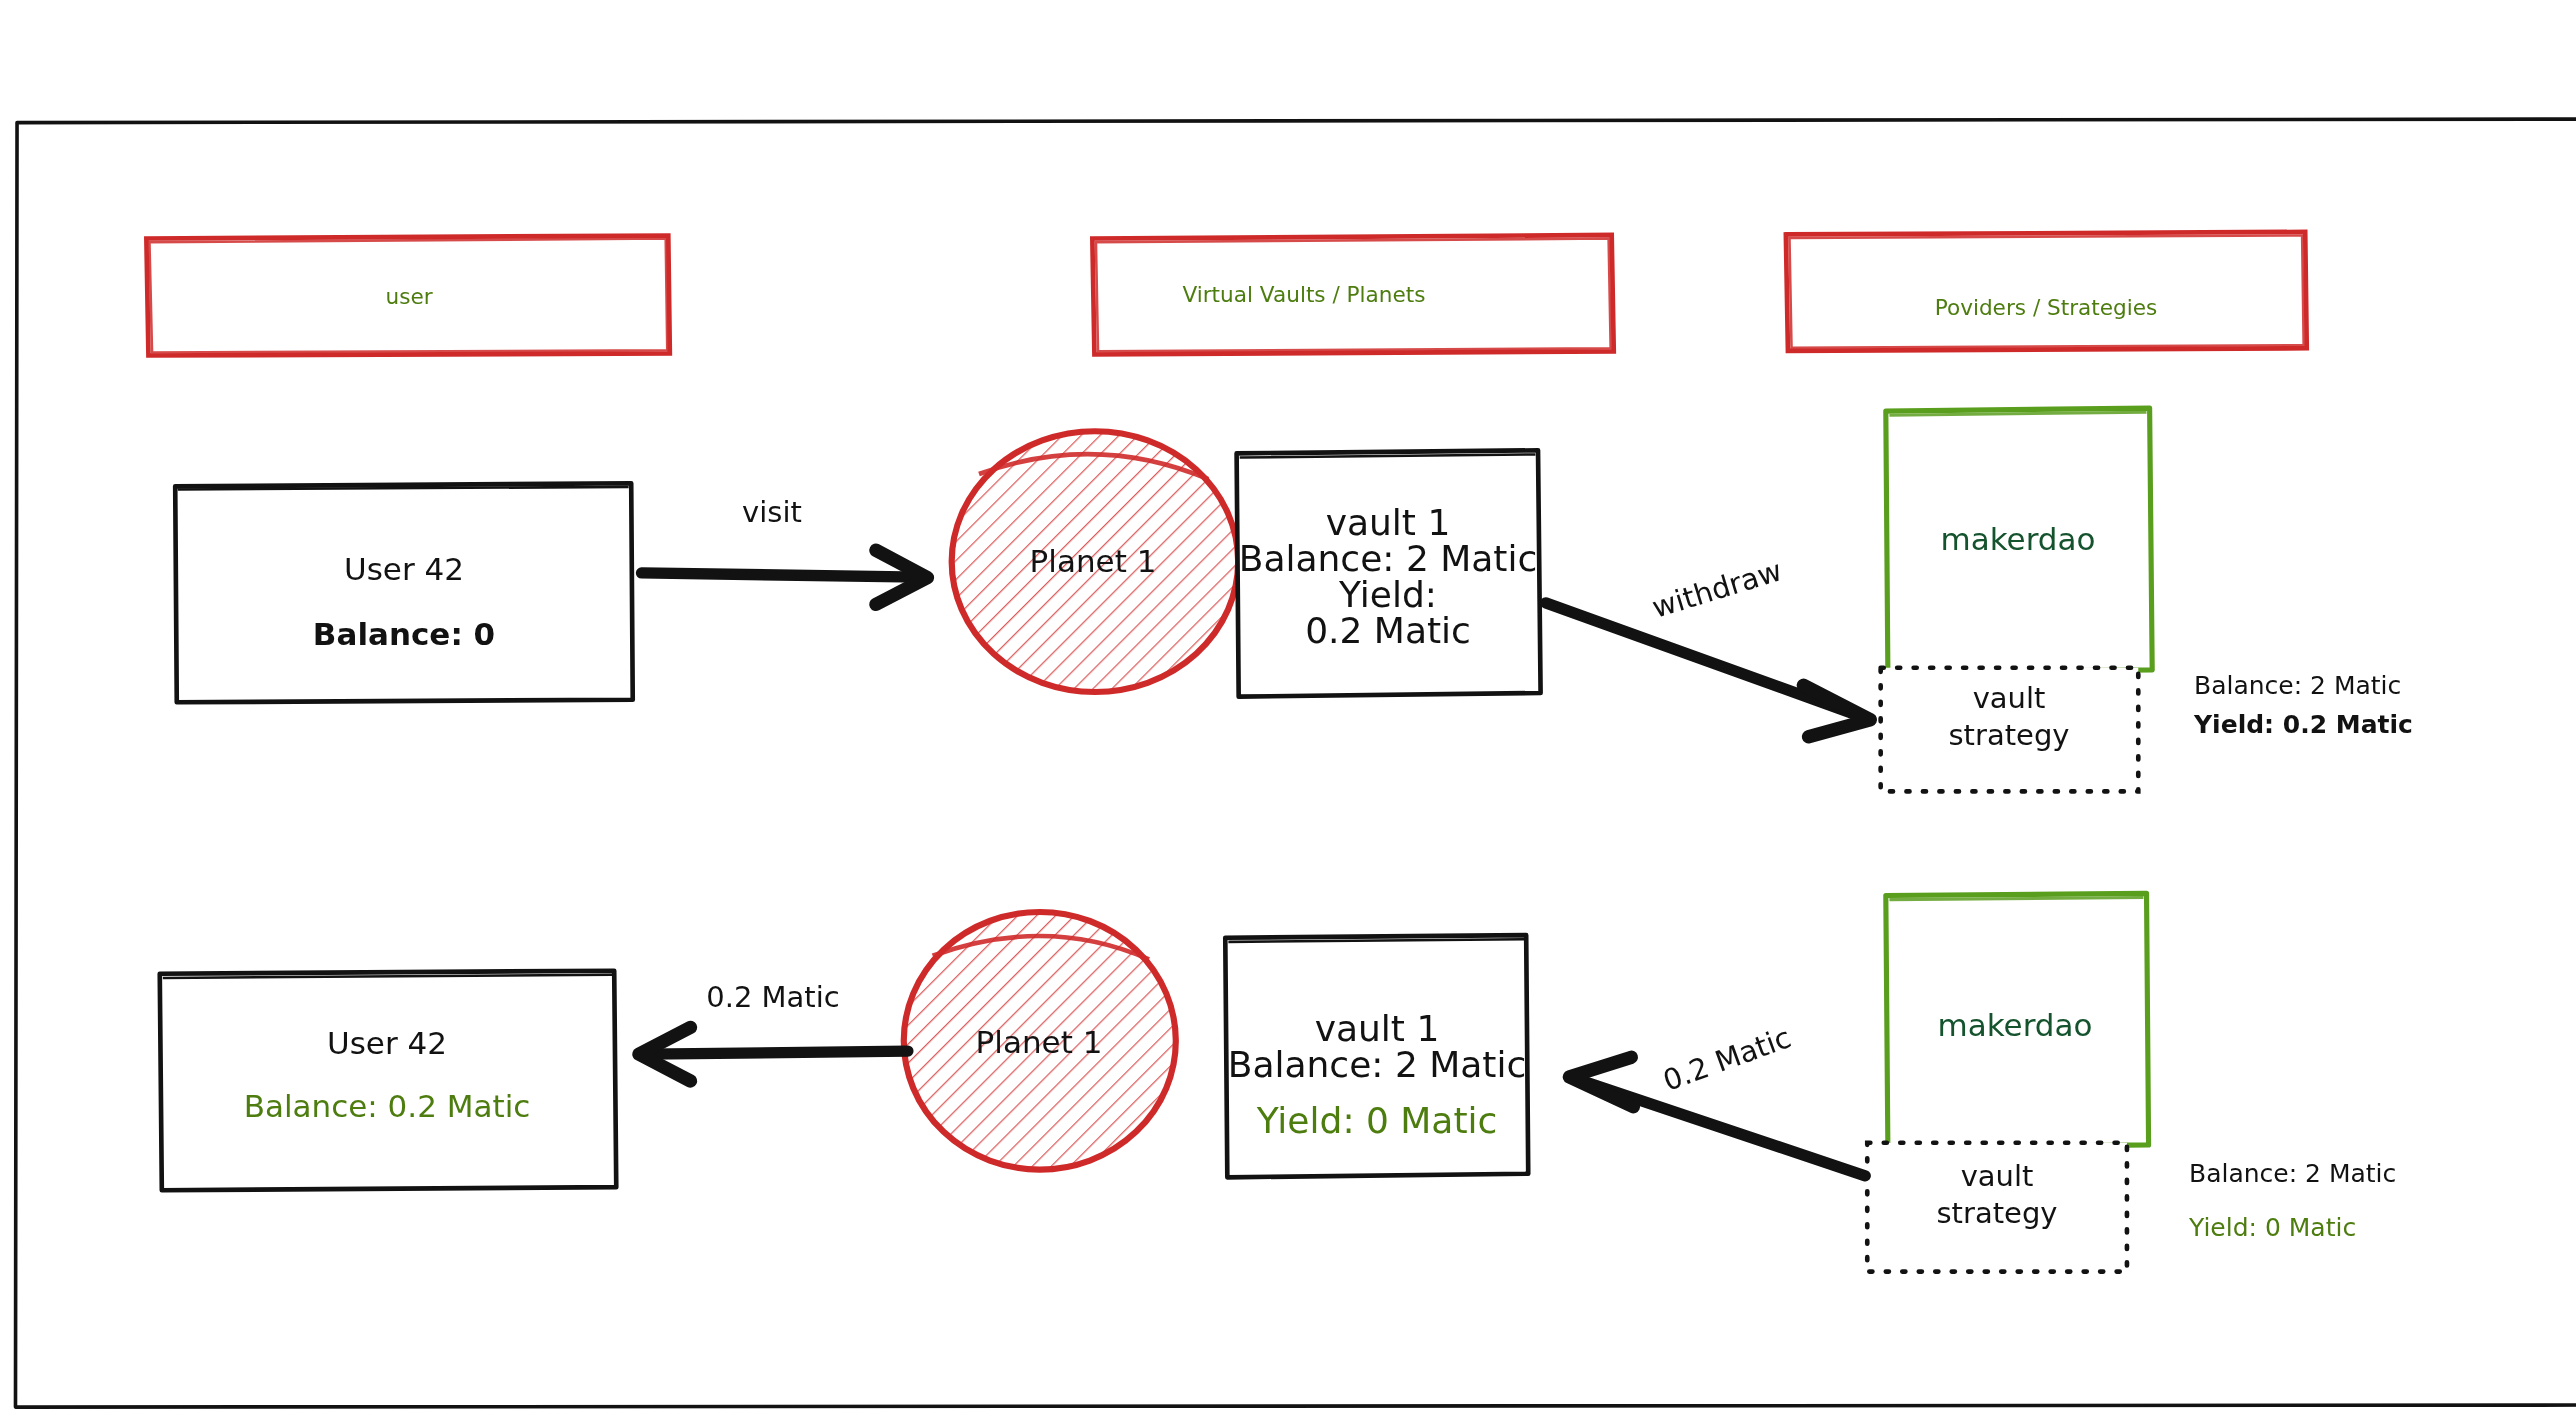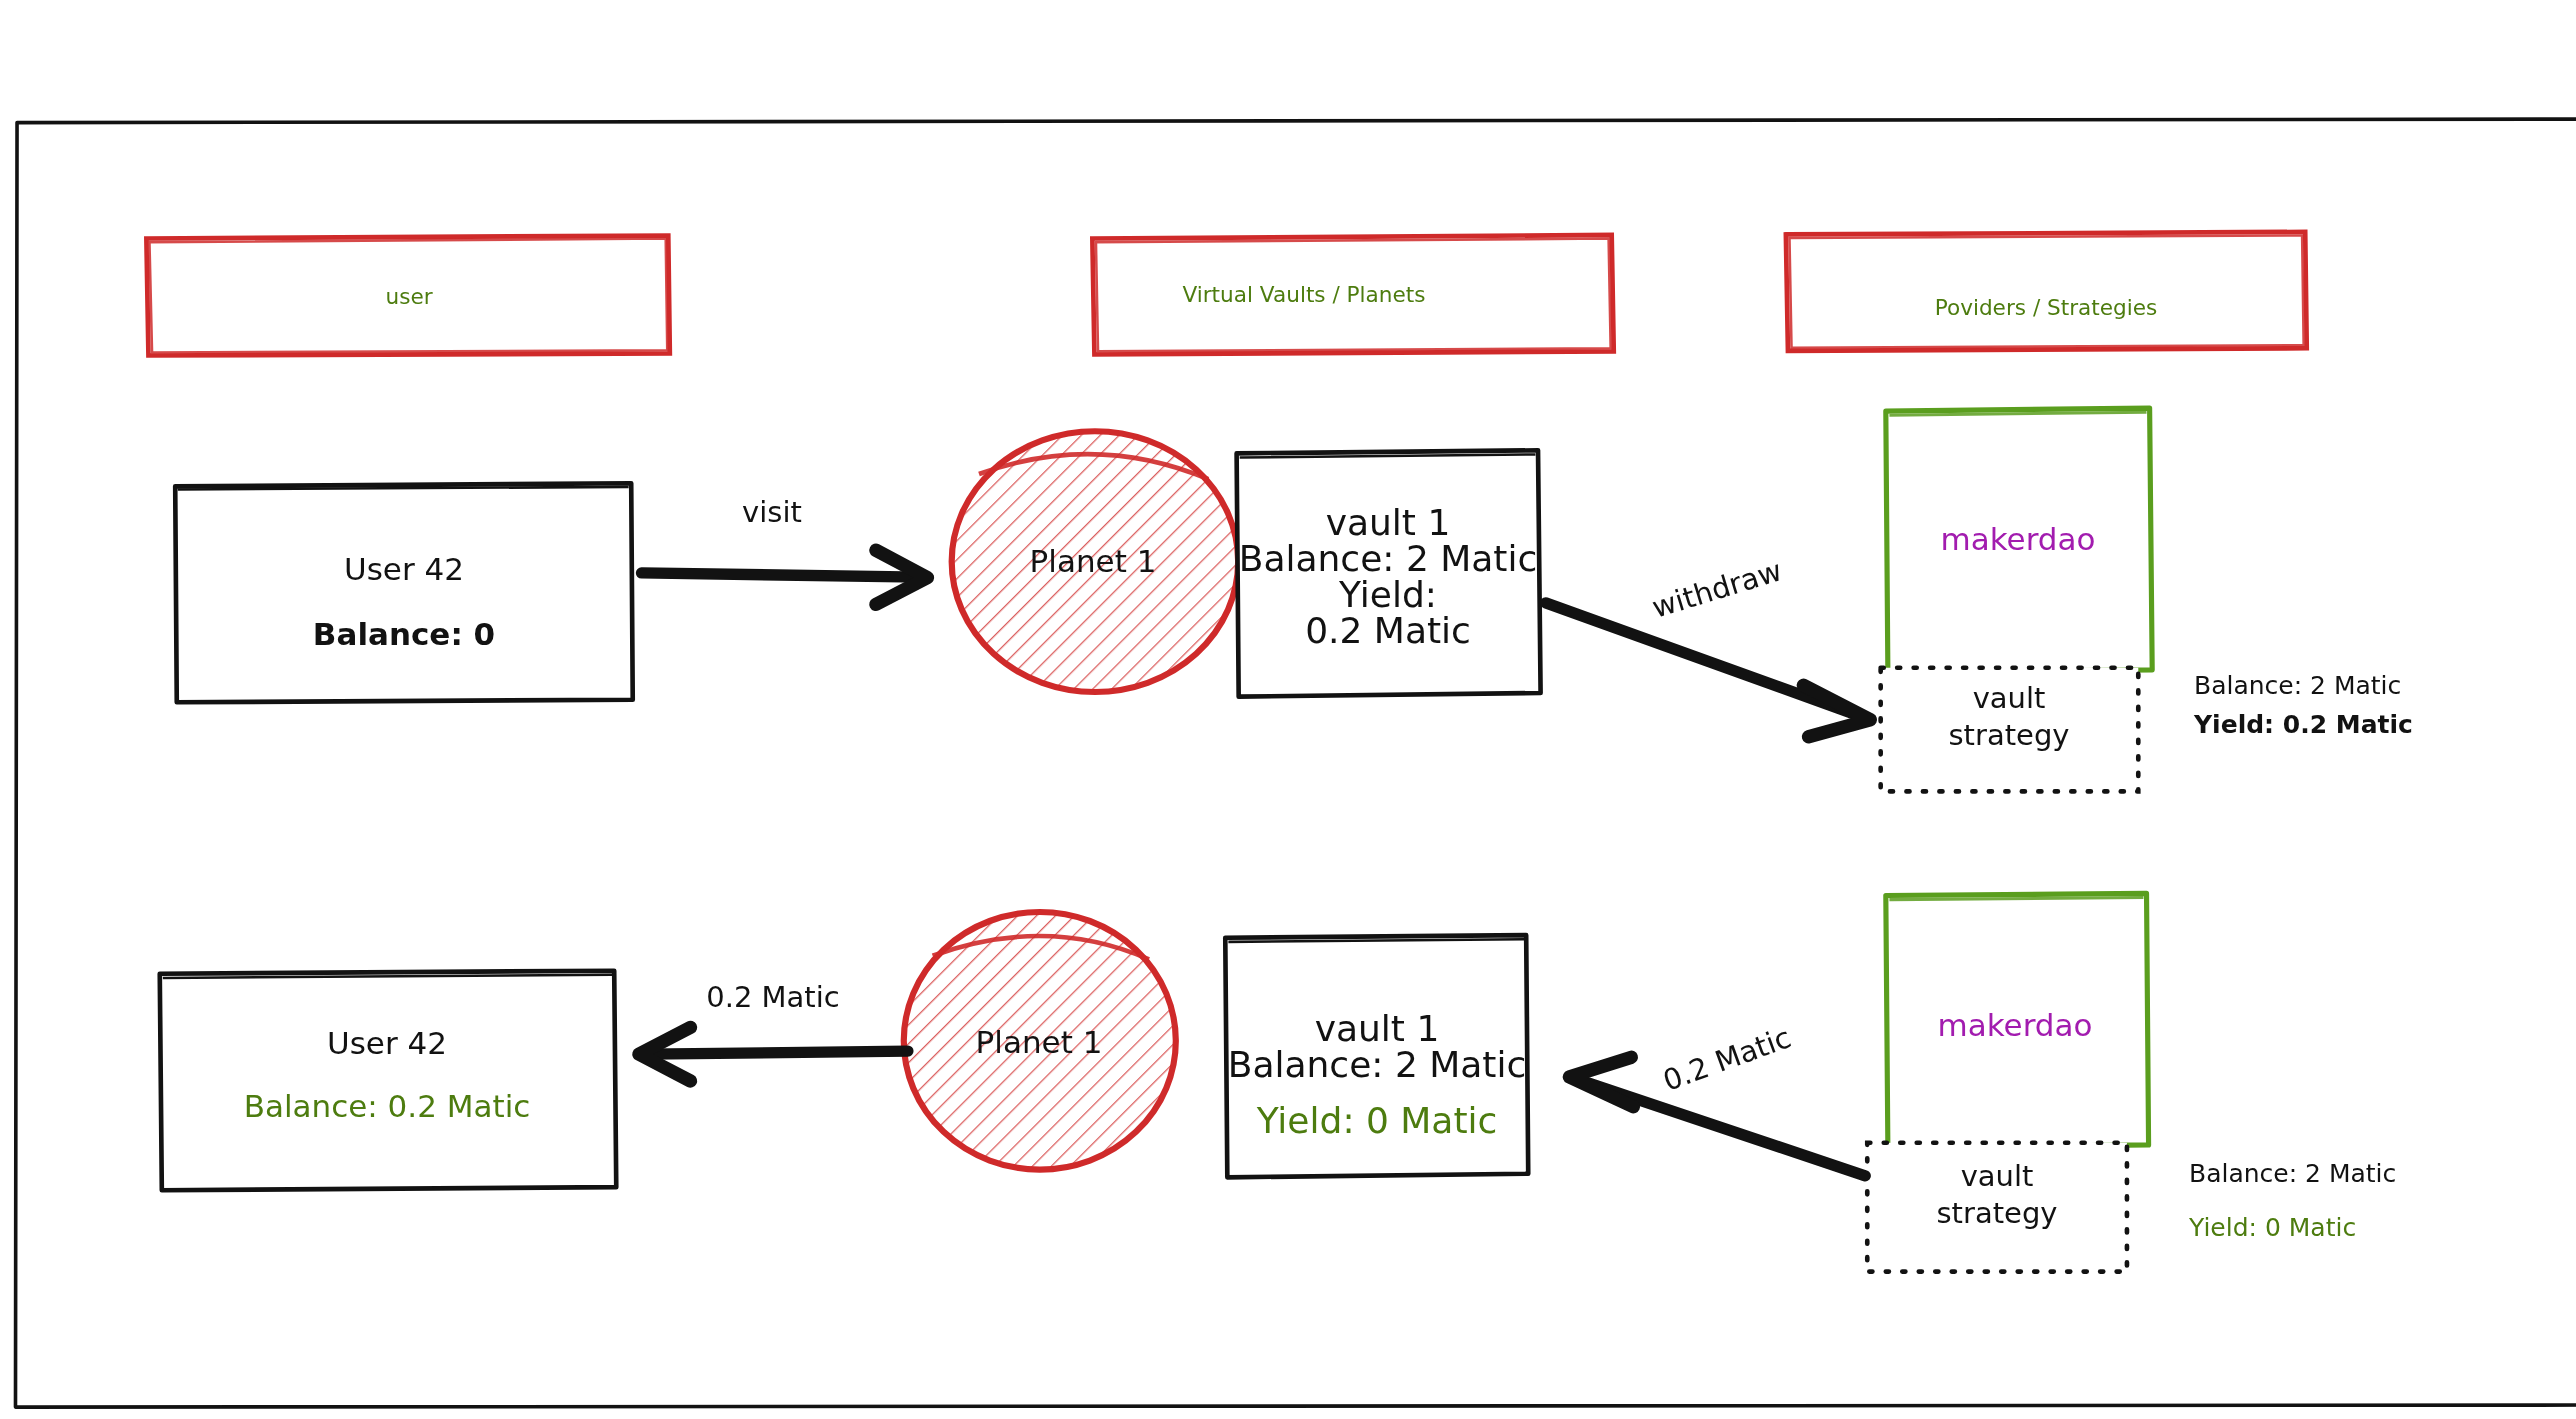--- a/index.html
+++ b/index.html
@@ -6,21 +6,21 @@
   body{width:2601px;height:1420px;position:relative;overflow:hidden;
        font-family:"DejaVu Sans",sans-serif;}
   .stage{position:absolute;left:0;top:0;width:2601px;height:1420px;}
   svg.layer{position:absolute;left:0;top:0;width:2601px;height:1420px;overflow:visible;}
   .txt{position:absolute;white-space:pre;line-height:1.25;
        font-family:"DejaVu Sans",sans-serif;font-weight:400;}
   .center{text-align:center;transform:translateX(-50%);}
   .hand{font-family:"DejaVu Sans",sans-serif;}
   .black{color:#121212;}
   .red{color:#4d7c0f;}
-  .green{color:#a21caf;}
+  .green{color:#14532d;}
   .title{font-size:32px;letter-spacing:0.5px;}
   .hdr{font-size:21.6px;}
   .boxtext{font-size:31px;}
   .vaulttext{font-size:36px;}
   .edgelbl{font-size:29px;}
   .side{font-size:25px;}
   .strat{font-size:29px;}
   .rot-withdraw{transform:translateX(-50%) rotate(-17deg);transform-origin:50% 50%;}
   .rot-matic{transform:translateX(-50%) rotate(-20deg);transform-origin:50% 50%;}
 </style>

